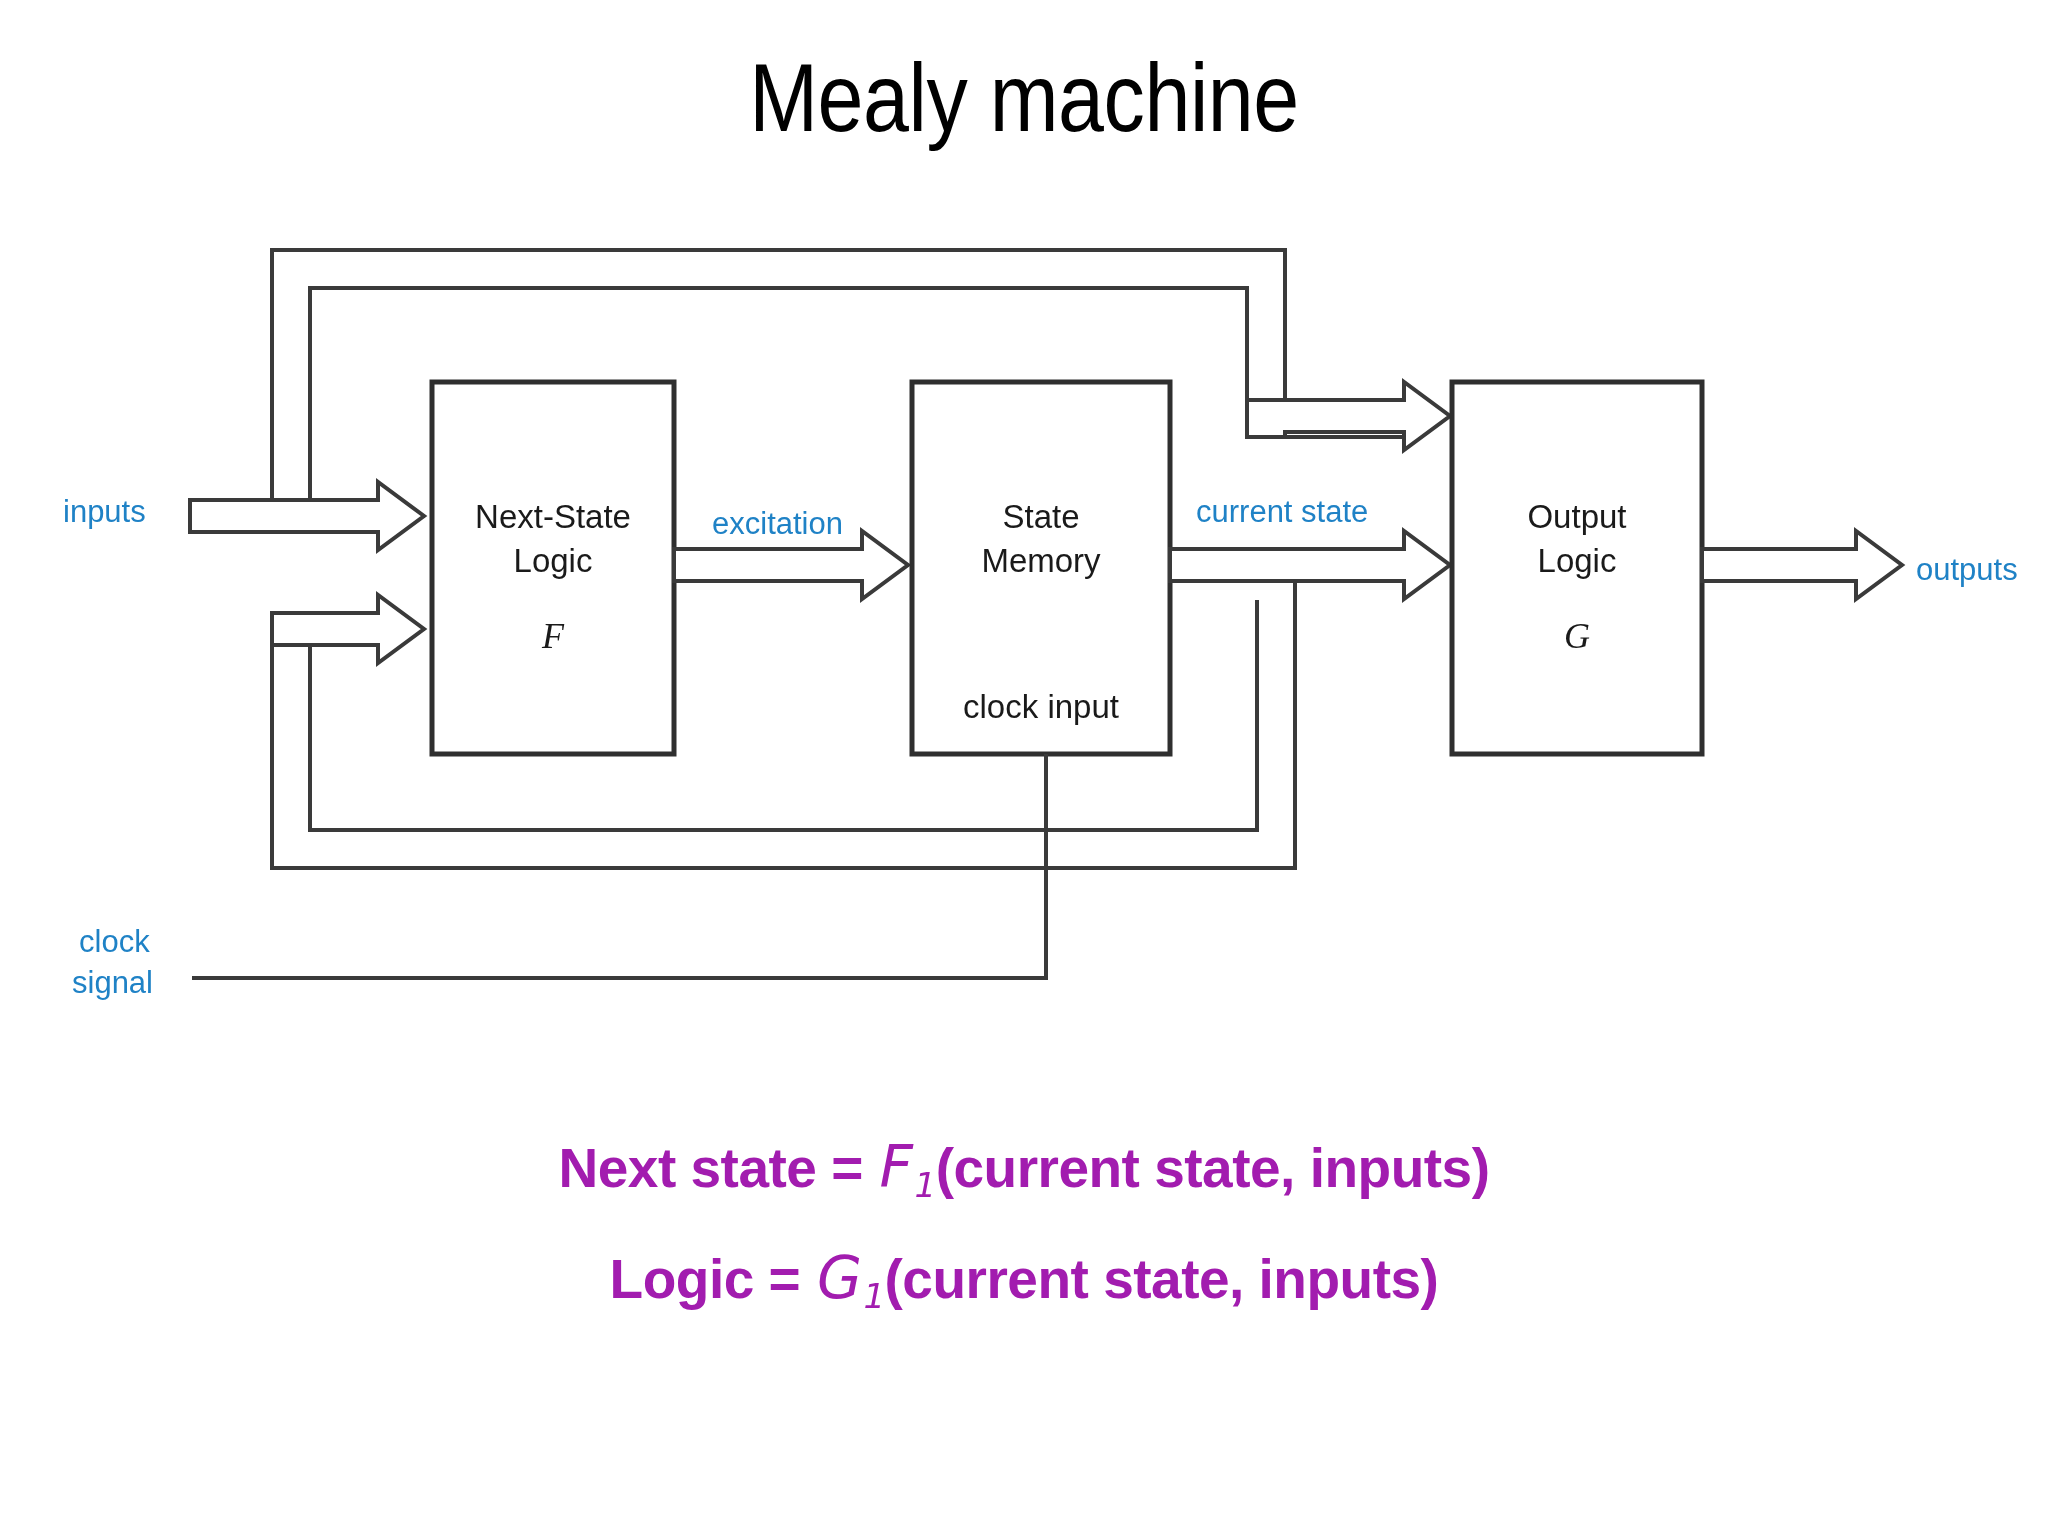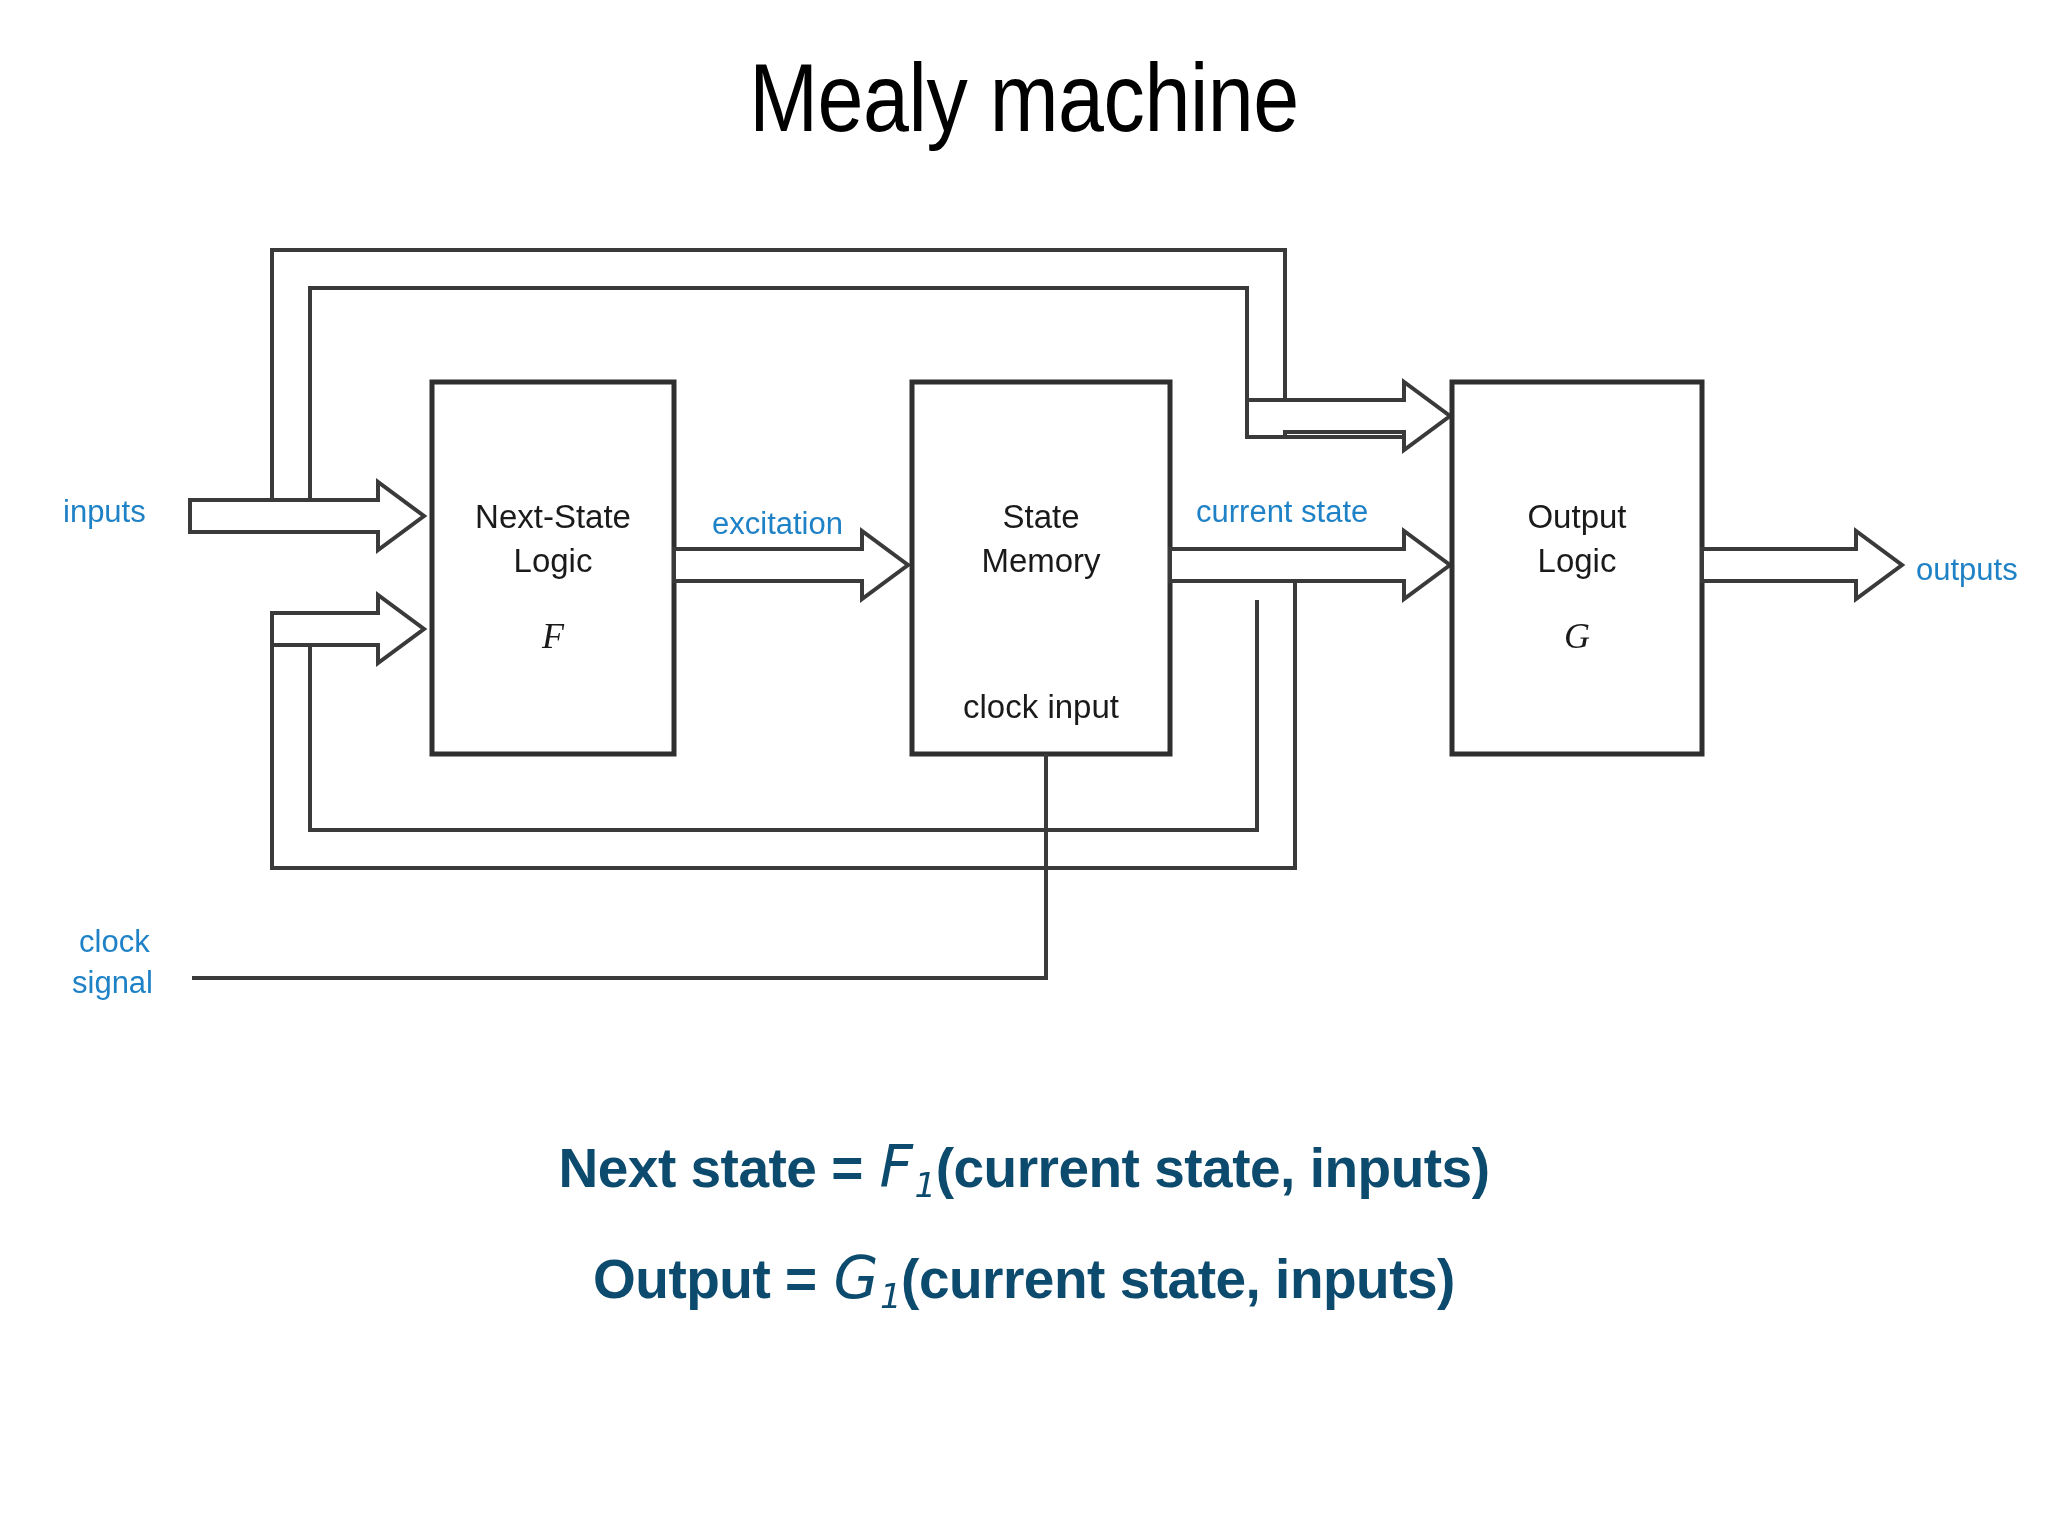--- a/index.html
+++ b/index.html
@@ -56,21 +56,21 @@
   .sig-label {
     font-family: "Liberation Sans", sans-serif;
     font-size: 31px;
     fill: #1f82c6;
   }
   .eqs {
     position: absolute;
     left: 0;
     width: 2048px;
     text-align: center;
-    color: #0c4a6e;
+    color: #a21caf;
     font-family: "Liberation Sans", sans-serif;
     font-weight: bold;
     font-size: 55px;
     letter-spacing: -0.5px;
     white-space: nowrap;
   }
   #eq1 { top: 1133px; }
   #eq2 { top: 1244px; }
   .fn-script {
     font-family: "DejaVu Sans", sans-serif;
@@ -179,16 +179,16 @@
     <text class="sig-label" x="79" y="952">clock</text>
     <text class="sig-label" x="72" y="993">signal</text>
 
   </svg>
 
   <div class="eqs" id="eq1">
     <span>Next state = </span><span class="fn-script">F</span><span class="fn-sub">1</span><span>(current state, inputs)</span>
   </div>
 
   <div class="eqs" id="eq2">
-    <span>Output = </span><span class="fn-script">G</span><span class="fn-sub">1</span><span>(current state, inputs)</span>
+    <span>Logic = </span><span class="fn-script">G</span><span class="fn-sub">1</span><span>(current state, inputs)</span>
   </div>
 
 </div>
 
 </body></html>

